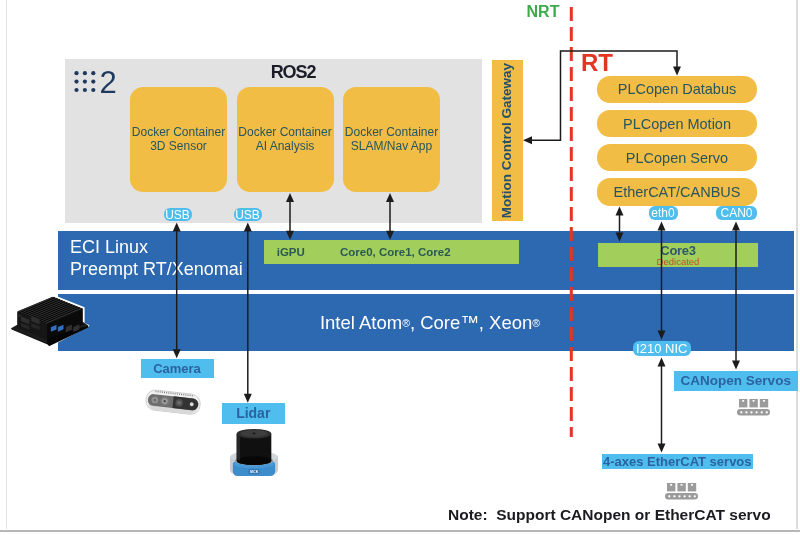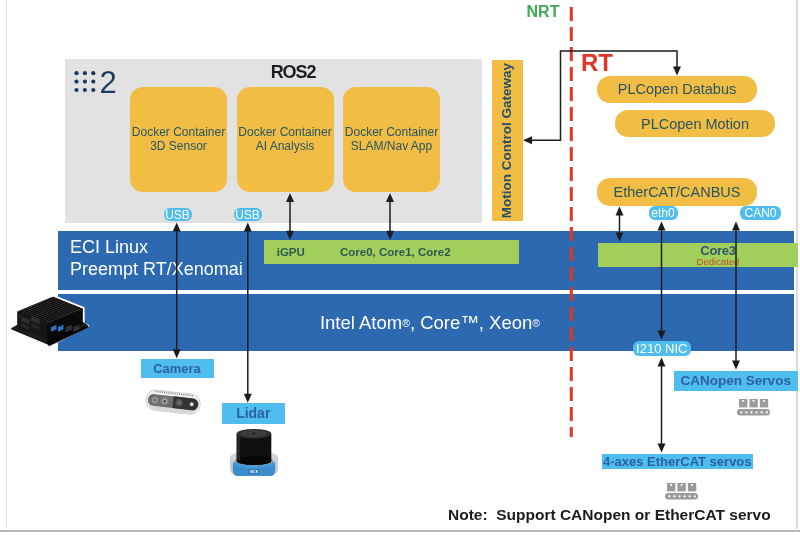--- a/index.html
+++ b/index.html
@@ -46,32 +46,33 @@
 
   <div class="abs" style="left:491.5px;top:60px;width:31px;height:161px;background:#f2bd45;"></div>
   <div class="abs" style="left:491.5px;top:60px;width:31px;height:161px;display:flex;align-items:center;justify-content:center;">
     <span style="transform:rotate(-90deg);white-space:nowrap;font-size:13.5px;font-weight:bold;color:#24506b;">Motion Control Gateway</span>
   </div>
 
   <div class="abs" style="left:503px;top:3px;width:80px;text-align:center;font-size:16px;font-weight:bold;color:#3cab4e;">NRT</div>
   <div class="abs" style="left:577px;top:3px;width:40px;text-align:center;font-size:24px;font-weight:bold;color:#e43424;margin-top:46px;">RT</div>
 
   <div class="box" style="left:597px;top:76px;width:160px;height:26.5px;font-size:14.5px;">PLCopen Databus</div>
-  <div class="box" style="left:597px;top:110px;width:160px;height:27px;font-size:14.5px;margin-left:18px;">PLCopen Motion</div>
+  <div class="box" style="left:597px;top:110px;width:160px;height:27px;font-size:14.5px;">PLCopen Motion</div>
+  <div class="box" style="left:597px;top:144px;width:160px;height:27px;font-size:14.5px;">PLCopen Servo</div>
   <div class="box" style="left:597px;top:178px;width:160px;height:27.5px;font-size:14.5px;">EtherCAT/CANBUS</div>
 
   <div class="lbl lblw" style="left:648.5px;top:206px;width:29px;height:14px;font-size:12px;">eth0</div>
-  <div class="lbl lblw" style="left:716px;top:206px;width:41px;height:14px;font-size:12px;margin-left:24px;">CAN0</div>
+  <div class="lbl lblw" style="left:716px;top:206px;width:41px;height:14px;font-size:12px;">CAN0</div>
 
   <div class="abs" style="left:57.5px;top:230.5px;width:736px;height:59px;background:#2c69b1;"></div>
   <div class="abs" style="left:70px;top:237px;color:#ffffff;font-size:18px;line-height:21.5px;">ECI Linux<br>Preempt RT/Xenomai</div>
   <div class="abs" style="left:263.7px;top:240px;width:255px;height:23.6px;background:#a2ce5c;"></div>
   <div class="abs" style="left:276.7px;top:240px;height:23.6px;display:flex;align-items:center;font-size:11.5px;font-weight:bold;color:#2a5a50;">iGPU</div>
   <div class="abs" style="left:340px;top:240px;height:23.6px;display:flex;align-items:center;font-size:11.5px;font-weight:bold;color:#2a5a50;">Core0, Core1, Core2</div>
-  <div class="abs" style="left:598px;top:243px;width:160px;height:23.6px;background:#a2ce5c;text-align:center;padding-left:40px;">
+  <div class="abs" style="left:598px;top:243px;width:160px;height:23.6px;background:#a2ce5c;text-align:center;">
     <div style="font-size:13px;font-weight:bold;color:#2d5a66;line-height:12.5px;margin-top:1.5px;letter-spacing:-0.3px;">Core3</div>
     <div style="font-size:9.5px;font-weight:normal;color:#bf4f2c;line-height:9.5px;">Dedicated</div>
   </div>
 
   <div class="abs" style="left:57.5px;top:294.3px;width:736px;height:56.7px;background:#2c69b1;"></div>
   <div class="abs" style="left:57.5px;top:294.3px;width:736px;height:56.7px;display:flex;align-items:center;justify-content:center;color:#ffffff;font-size:18.5px;padding-left:9px;box-sizing:border-box;">Intel Atom<span style="font-size:10.5px;vertical-align:5.5px;">®</span>, Core™, Xeon<span style="font-size:10.5px;vertical-align:5.5px;">®</span></div>
   <div class="lbl lblw" style="left:632.5px;top:340.5px;width:58.5px;height:15.5px;font-size:13px;">I210 NIC</div>
 
   <div class="lbl lblb" style="left:140.5px;top:358.5px;width:73px;height:19.5px;font-size:13px;">Camera</div>
   <div class="lbl lblb" style="left:221.5px;top:403px;width:63.5px;height:20.5px;font-size:14px;">Lidar</div>

